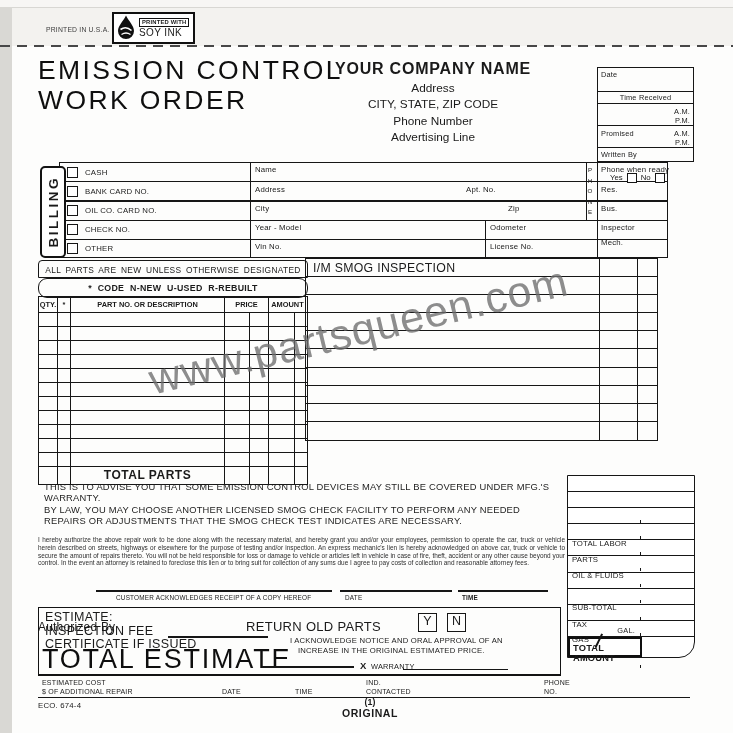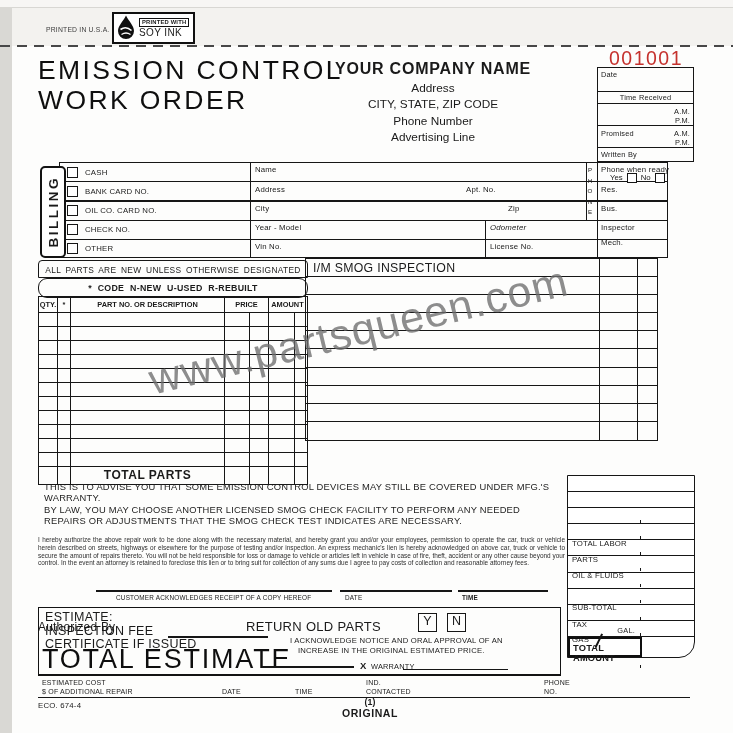--- a/index.html
+++ b/index.html
@@ -117,21 +117,20 @@
     <div>EMISSION CONTROL</div>
     <div>WORK ORDER</div>
   </div>
   <div class="company">
     <div class="nm">YOUR COMPANY NAME</div>
     <div class="ln">Address</div>
     <div class="ln">CITY, STATE, ZIP CODE</div>
     <div class="ln">Phone Number</div>
     <div class="ln">Advertising Line</div>
   </div>
-  <div class="serial">001001</div>
 
   <div class="box" style="left:597px;top:67px;width:97px;height:95px;"></div>
   <div class="hl" style="left:597px;top:91px;width:97px;"></div>
   <div class="hl" style="left:597px;top:103px;width:97px;"></div>
   <div class="hl" style="left:597px;top:125px;width:97px;"></div>
   <div class="hl" style="left:597px;top:147px;width:97px;"></div>
   <div class="lab" style="left:601px;top:69.5px;font-size:7.4px;">Date</div>
   <div class="lab" style="left:597px;top:93px;width:97px;text-align:center;font-size:7.4px;">Time Received</div>
   <div class="lab" style="left:660px;top:107px;width:30px;text-align:right;font-size:7.4px;">A.M.</div>
   <div class="lab" style="left:660px;top:116px;width:30px;text-align:right;font-size:7.4px;">P.M.</div>
@@ -174,21 +173,21 @@
     <div class="cb"></div>
     <span>OTHER</span>
   </div>
 
   <div class="lab" style="left:255px;top:165px;">Name</div>
   <div class="lab" style="left:255px;top:184.5px;">Address</div>
   <div class="lab" style="left:466px;top:184.5px;">Apt. No.</div>
   <div class="lab" style="left:255px;top:203.7px;">City</div>
   <div class="lab" style="left:508px;top:203.7px;">Zip</div>
   <div class="lab" style="left:255px;top:223px;">Year - Model</div>
-  <div class="lab" style="left:490px;top:223px;font-style:italic;">Odometer</div>
+  <div class="lab" style="left:490px;top:223px;">Odometer</div>
   <div class="lab" style="left:255px;top:242.2px;">Vin No.</div>
   <div class="lab" style="left:490px;top:242.2px;">License No.</div>
 
   <div class="phone-vert">PHONE</div>
   <div class="lab" style="left:601px;top:164.5px;">Phone when ready</div>
   <div class="yesno" style="left:610px;top:172.5px;">
     <span>Yes</span>
     <div class="cb" style="width:8px;height:8px;border-width:1.4px;"></div>
     <span>No</span>
     <div class="cb" style="width:8px;height:8px;border-width:1.4px;"></div>

